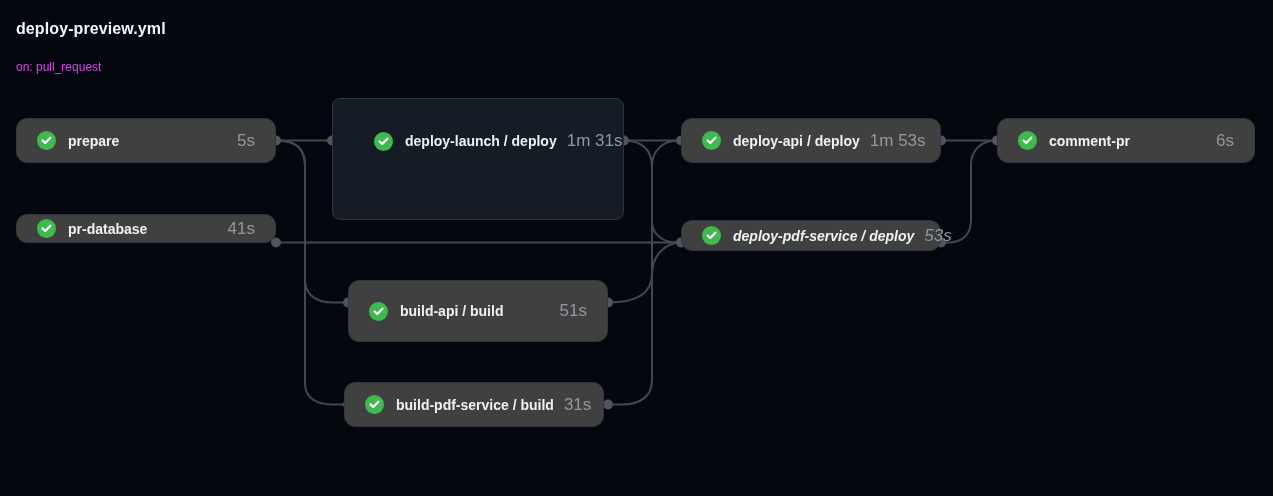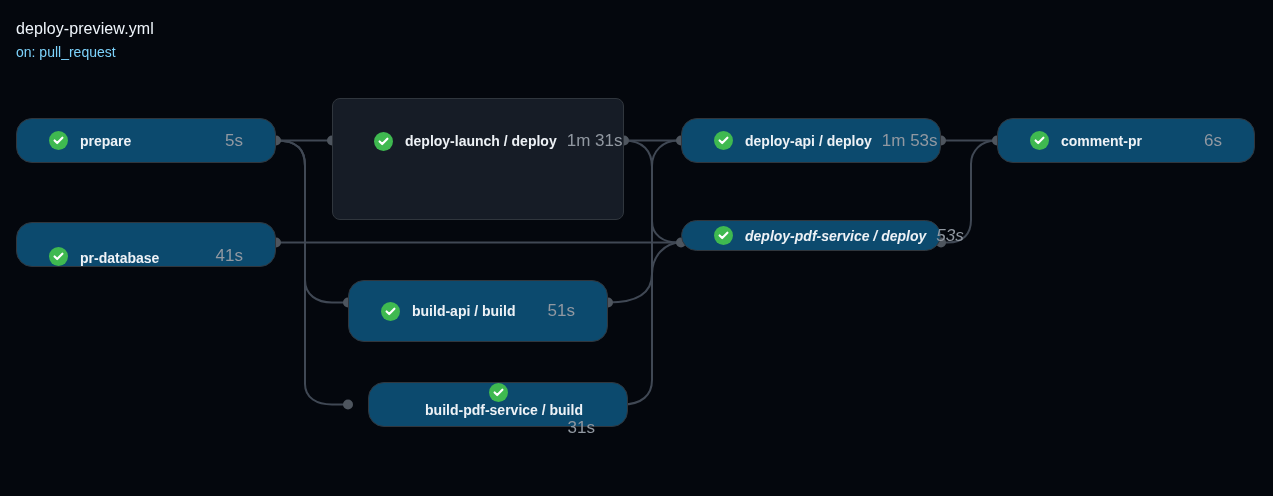--- a/index.html
+++ b/index.html
@@ -3,31 +3,31 @@
 <meta charset="utf-8">
 <style>
   html,body{margin:0;padding:0;background:#04070d;}
   .stage{
     position:relative;width:1273px;height:496px;overflow:hidden;
     background:#04070d;
     font-family:"Liberation Sans","DejaVu Sans",sans-serif;
     -webkit-font-smoothing:antialiased;
   }
   .header{position:absolute;left:16px;top:20px;}
-  .wf-title{font-size:16px;font-weight:400;color:#f0f6fc;letter-spacing:.1px;}
-  .wf-sub{margin-top:6px;font-size:14px;color:#7dd3fc;}
+  .wf-title{font-size:16px;font-weight:700;color:#f0f6fc;letter-spacing:.1px;}
+  .wf-sub{margin-top:22px;font-size:12px;color:#d946ef;}
 
   #edges{position:absolute;left:0;top:0;width:1273px;height:496px;display:block;}
   #edges path{fill:none;stroke:var(--edge,#404854);stroke-width:2;}
   #edges circle{fill:var(--port,#4e555e);stroke:none;}
 
   .node{
     position:absolute;box-sizing:border-box;display:flex;align-items:center;
-    background:#0c4a6e;border:1px solid #30363d;border-radius:16px;
-    padding:0 32px;cursor:pointer;
+    background:#404040;border:1px solid #30363d;border-radius:11px;
+    padding:0 20px;cursor:pointer;
   }
   .node .label{margin-left:12px;font-size:14px;font-weight:700;color:#eef2f6;white-space:nowrap;}
   .node .dur{margin-left:auto;padding-left:10px;font-size:17px;color:#9198a1;white-space:nowrap;}
   .group-box{
     position:absolute;box-sizing:border-box;
     background:#161c26;border:1px solid #30363d;border-radius:8px;
   }
   .group-box .node{
     position:absolute;left:0;right:0;background:transparent;border:none;border-radius:0;
     padding:0 28px 0 24px;
@@ -85,41 +85,41 @@
     <div class="node" style="left: 16px; top: 118px; width: 260px; height: 45px;">
       <span class="status">
         <svg viewBox="0 0 16 16" aria-hidden="true">
   <circle cx="8" cy="8" r="8" fill="#3fb950"></circle>
   <path d="M11.3 5.6 L6.9 10.1 L4.7 7.9" fill="none" stroke="#ffffff" stroke-width="1.8" stroke-linecap="round" stroke-linejoin="round"></path>
 </svg>
       </span>
       <span class="label">prepare</span>
       <span class="dur">5s</span>
     </div>
-    <div class="node" style="left: 16px; top: 222px; width: 260px; height: 45px; align-items: flex-end;">
+    <div class="node" style="left: 16px; top: 214px; width: 260px; height: 29px;">
       <span class="status">
         <svg viewBox="0 0 16 16" aria-hidden="true">
   <circle cx="8" cy="8" r="8" fill="#3fb950"></circle>
   <path d="M11.3 5.6 L6.9 10.1 L4.7 7.9" fill="none" stroke="#ffffff" stroke-width="1.8" stroke-linecap="round" stroke-linejoin="round"></path>
 </svg>
       </span>
       <span class="label">pr-database</span>
       <span class="dur">41s</span>
     </div>
     <div class="node" style="left: 348px; top: 280px; width: 260px; height: 62px;">
       <span class="status">
         <svg viewBox="0 0 16 16" aria-hidden="true">
   <circle cx="8" cy="8" r="8" fill="#3fb950"></circle>
   <path d="M11.3 5.6 L6.9 10.1 L4.7 7.9" fill="none" stroke="#ffffff" stroke-width="1.8" stroke-linecap="round" stroke-linejoin="round"></path>
 </svg>
       </span>
       <span class="label">build-api / build</span>
       <span class="dur">51s</span>
     </div>
-    <div class="node" style="left: 368px; top: 382px; width: 260px; height: 45px; flex-direction: column;">
+    <div class="node" style="left: 344px; top: 382px; width: 260px; height: 45px;">
       <span class="status">
         <svg viewBox="0 0 16 16" aria-hidden="true">
   <circle cx="8" cy="8" r="8" fill="#3fb950"></circle>
   <path d="M11.3 5.6 L6.9 10.1 L4.7 7.9" fill="none" stroke="#ffffff" stroke-width="1.8" stroke-linecap="round" stroke-linejoin="round"></path>
 </svg>
       </span>
       <span class="label">build-pdf-service / build</span>
       <span class="dur">31s</span>
     </div>
     <div class="node" style="left: 681px; top: 118px; width: 260px; height: 45px;">

